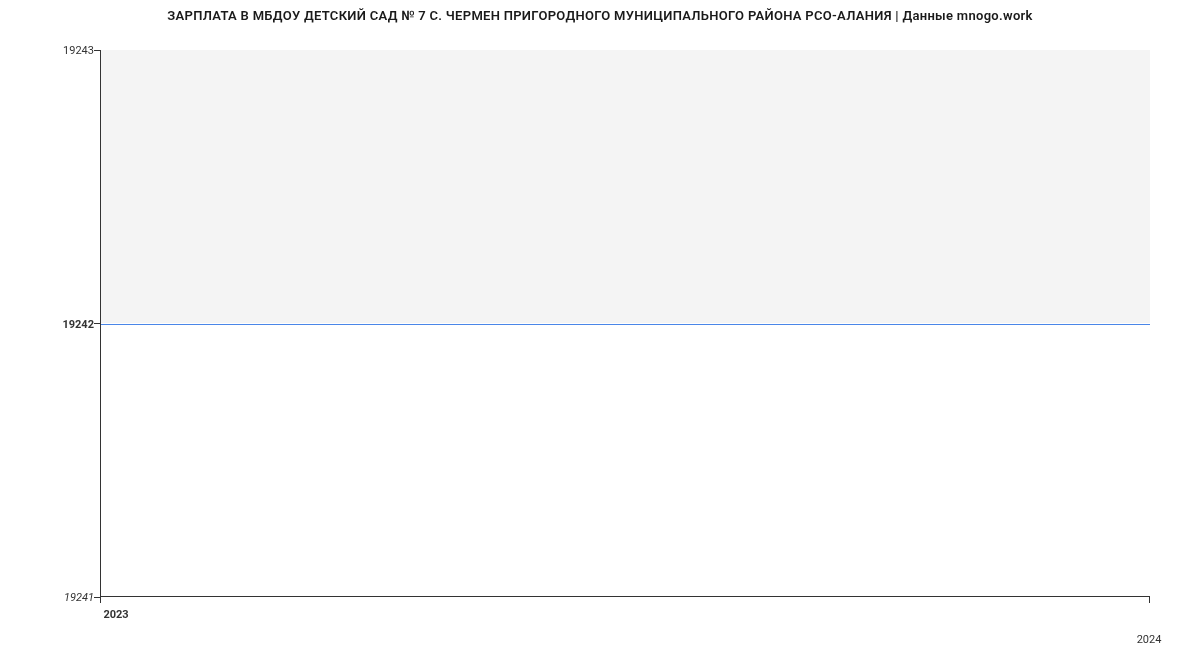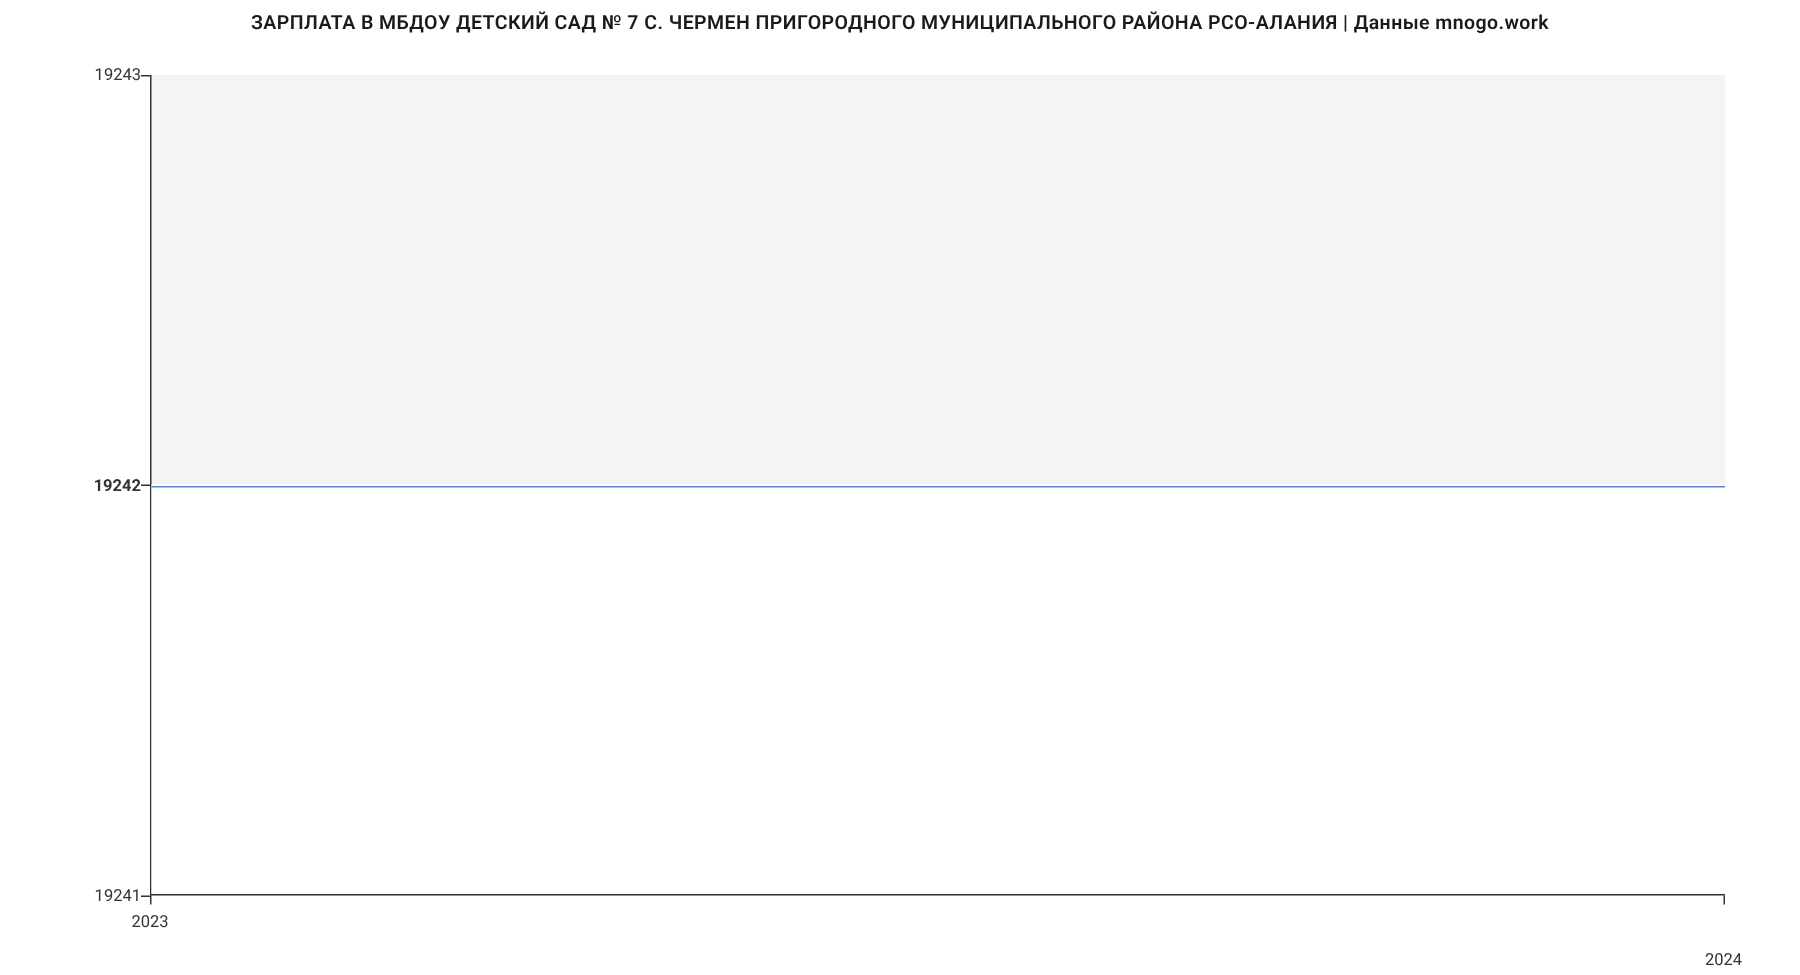--- a/index.html
+++ b/index.html
@@ -79,25 +79,25 @@
 <body>
 
 <div class="chart-title">ЗАРПЛАТА В МБДОУ ДЕТСКИЙ САД № 7 С. ЧЕРМЕН ПРИГОРОДНОГО МУНИЦИПАЛЬНОГО РАЙОНА РСО-АЛАНИЯ | Данные mnogo.work</div>
 
 <div class="plot-area">
   <div class="white-lower" style="height:273.5px;"></div>
   <div class="data-line" style="top:273.5px;"></div>
 </div>
 
 <div class="y-tick" style="top:596.5px;"></div>
-<div class="y-label" style="top:597px;">19241</div>
+<div class="y-label" style="top:597px;font-style:italic;">19241</div>
 
 <div class="y-tick" style="top:323px;"></div>
 <div class="y-label" style="top:323.5px;font-weight:bold;">19242</div>
 
 <div class="y-tick" style="top:49.5px;"></div>
 <div class="y-label" style="top:50px;">19243</div>
 
 <div class="x-tick" style="left:100px;"></div>
-<div class="x-label" style="left:100px;">2023</div>
+<div class="x-label" style="left:116px;font-weight:bold;">2023</div>
 
 <div class="x-tick" style="left:1149px;"></div>
 <div class="x-label" style="left:1149px;margin-top:25px;">2024</div>
 
 </body></html>

